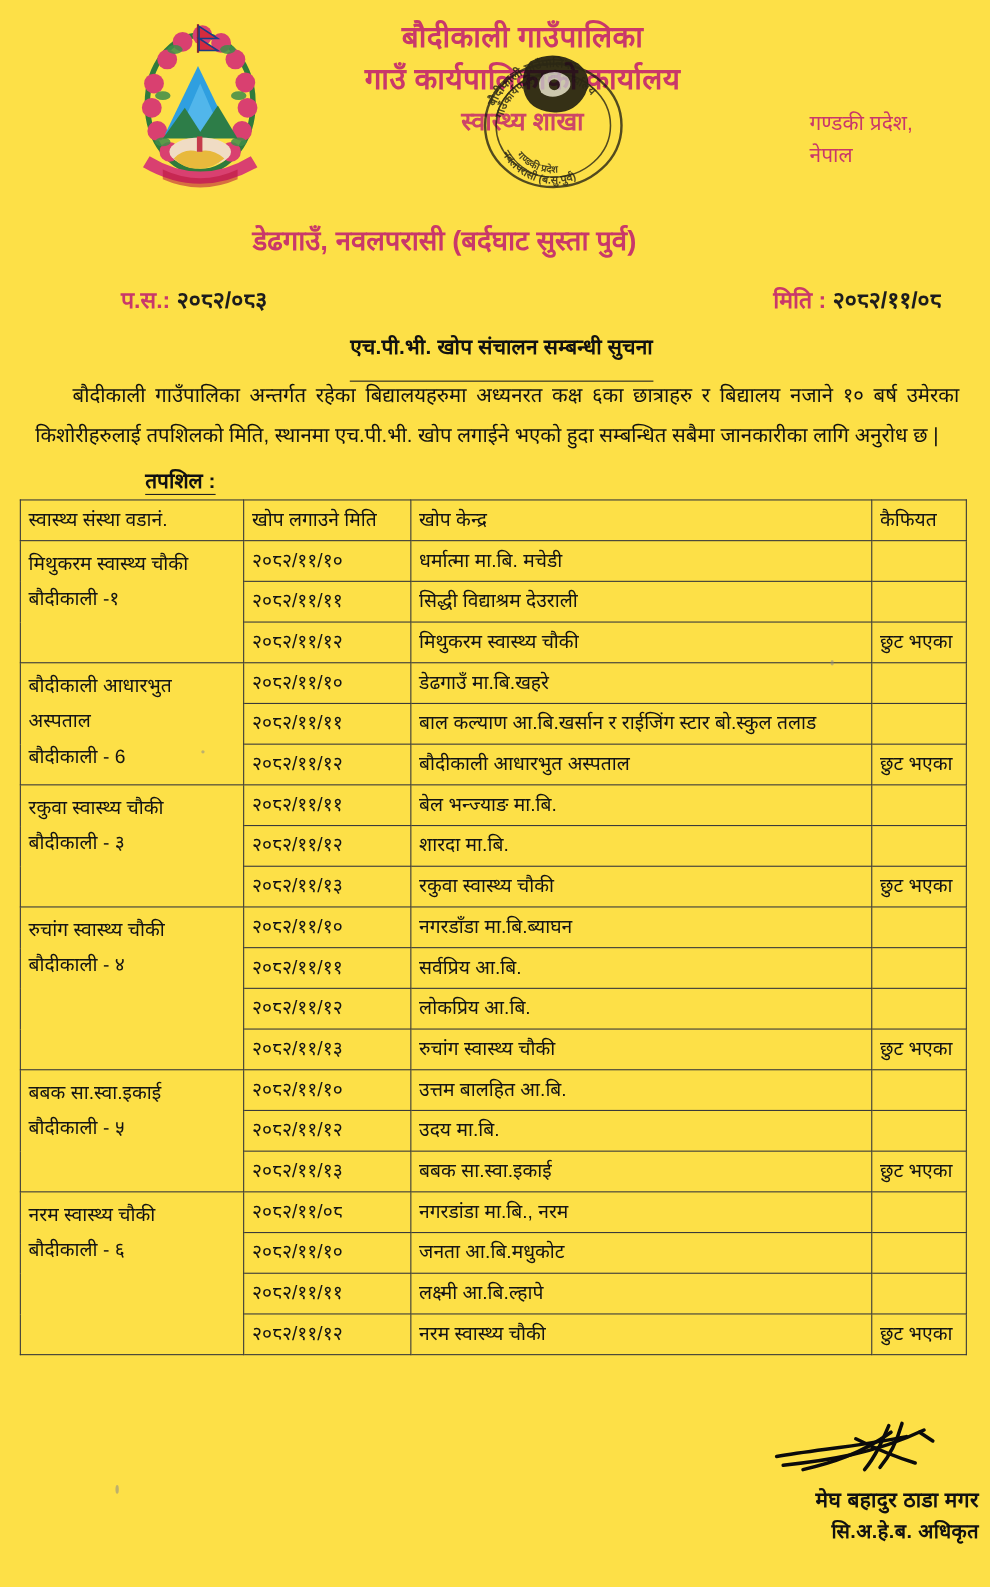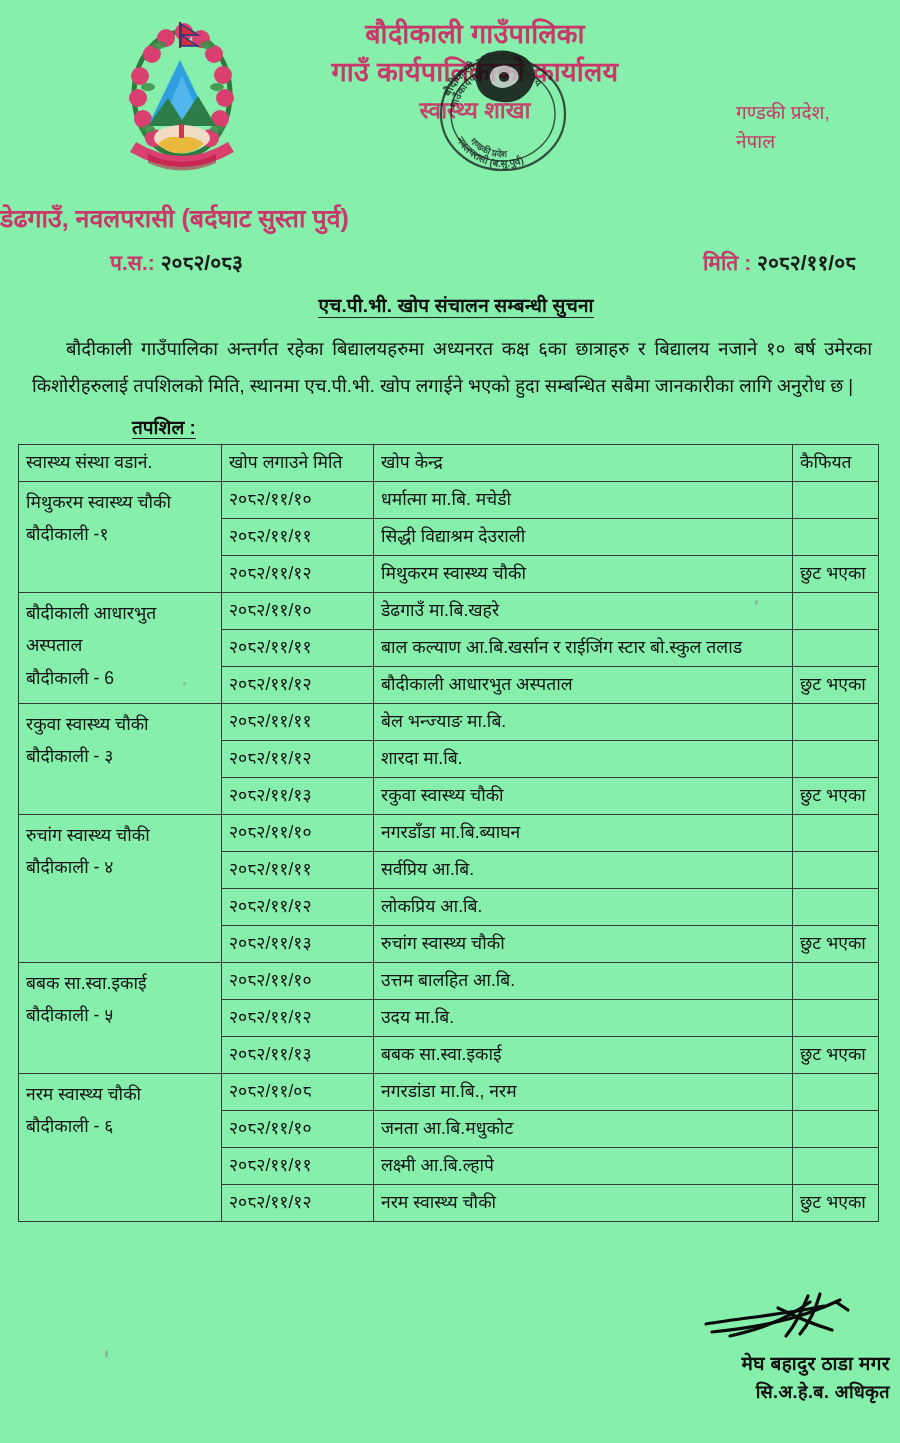--- a/index.html
+++ b/index.html
@@ -14,21 +14,21 @@
     position: relative;
     overflow: hidden;
     font-family: "Liberation Sans", "DejaVu Sans", sans-serif;
     color: #111111;
   }
 
   .page {
     position: relative;
     width: 900px;
     height: 1443px;
-    background: #86efac;
+    background: #fde047;
   }
 
   
   .header {
     position: relative;
     height: 246px;
   }
   .emblem {
     position: absolute;
     left: 122px;
@@ -71,42 +71,42 @@
     color: #c9386a;
     font-size: 19px;
     font-weight: normal;
     line-height: 1.55;
   }
   .address-line {
     position: absolute;
     left: 0;
     top: 200px;
     width: 808px;
-    text-align: left;
+    text-align: center;
     color: #c9386a;
     font-size: 25px;
     font-weight: bold;
   }
 
   
   .stamp {
     position: absolute;
     left: 424px;
     top: 30px;
     width: 158px;
     height: 158px;
     pointer-events: none;
     opacity: .88;
   }
 
   
   .refline {
     position: relative;
     height: 36px;
-    margin-top: 2px;
+    margin-top: 12px;
     text-decoration: underline;
   }
   .ref-no {
     position: absolute;
     left: 110px;
     top: 0;
     font-size: 21px;
     font-weight: bold;
     color: #1d1d1d;
   }
@@ -124,21 +124,21 @@
   
   .subject {
     text-align: center;
     font-size: 19px;
     font-weight: bold;
     margin-top: 8px;
     letter-spacing: .2px;
   }
   .subject span {
     border-bottom: 1.6px solid #222;
-    padding-bottom: 1px;
+    padding-bottom: 19px;
     margin-left: 12px;
   }
 
   
   .bodytext {
     margin: 12px 28px 0 32px;
     font-size: 18.5px;
     line-height: 2.0;
     text-align: justify;
     text-justify: inter-word;

